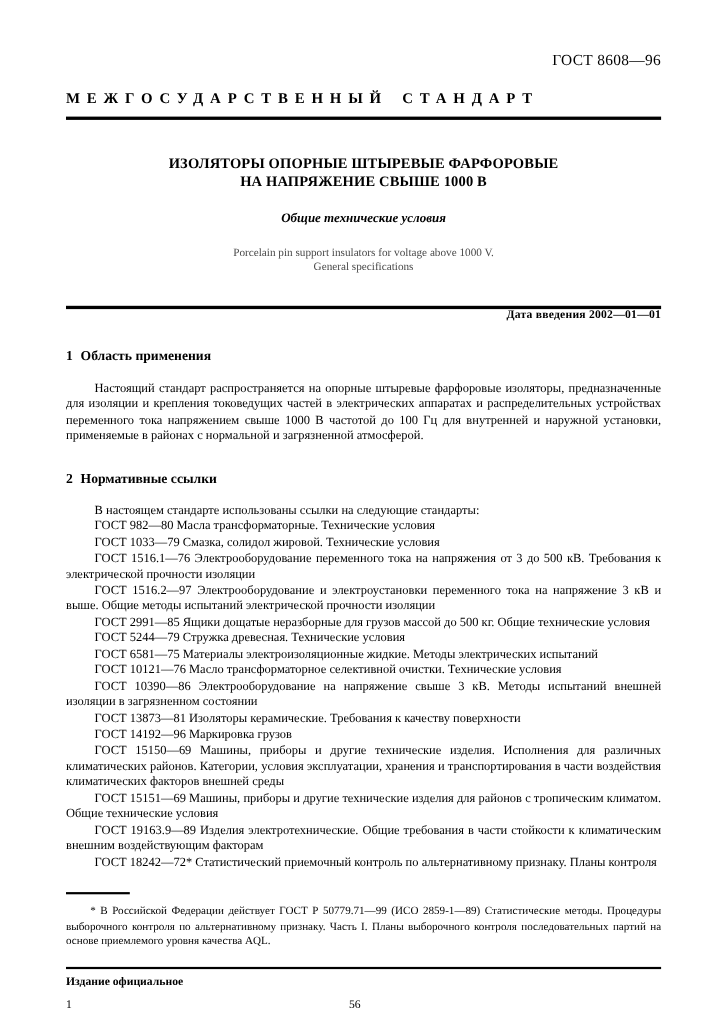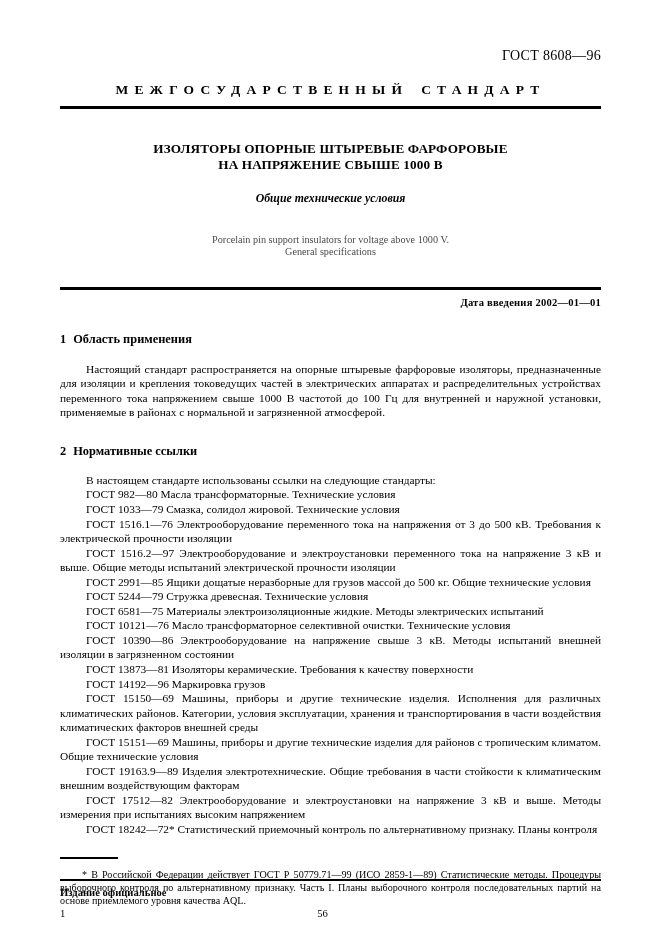--- a/index.html
+++ b/index.html
@@ -32,21 +32,20 @@
   .gost-number {
     text-align: right;
     font-weight: normal;
     font-size: 14px;
     letter-spacing: 0.3px;
     padding-top: 49px;
     line-height: 1;
   }
   .std-word {
     margin-top: 20px;
-    text-align: center;
     font-weight: bold;
     font-size: 13.5px;
     line-height: 1;
   }
   .std-word .grp { letter-spacing: 6.2px; }
   .std-word .gap { display: inline-block; width: 13px; }
 
   .rule-thick {
     height: 3px;
     background: #000;
@@ -71,31 +70,30 @@
   .title-sub {
     font-weight: bold;
     font-size: 11.8px;
     margin-top: 17px;
     line-height: 14px;
     font-style: italic;
   }
   .title-en {
     font-size: 10.2px;
     color: #4a4a4a;
-    margin-top: 29px;
+    margin-top: 20px;
     line-height: 12.6px;
   }
 
   .rule-wrap { margin-top: 28px; }
 
   .intro-date {
     text-align: right;
     font-weight: bold;
     font-size: 10.6px;
-    margin-top: 7px;
     letter-spacing: 0.2px;
   }
 
   
   .section-head {
     font-weight: bold;
     font-size: 12.4px;
     margin-top: 24px;
     margin-bottom: 0;
   }
@@ -221,21 +219,20 @@
         <p class="body ind">ГОСТ 2991—85  Ящики дощатые неразборные для грузов массой до 500 кг. Общие технические условия</p>
         <p class="body ind">ГОСТ 5244—79  Стружка древесная. Технические условия</p>
         <p class="body ind">ГОСТ 6581—75  Материалы электроизоляционные жидкие. Методы электрических испытаний</p>
         <p class="body ind">ГОСТ 10121—76  Масло трансформаторное селективной очистки. Технические условия</p>
         <p class="body ind">ГОСТ 10390—86  Электрооборудование на напряжение свыше 3 кВ. Методы испытаний внеш­ней изоляции в загрязненном состоянии</p>
         <p class="body ind">ГОСТ 13873—81  Изоляторы керамические. Требования к качеству поверхности</p>
         <p class="body ind">ГОСТ 14192—96  Маркировка грузов</p>
         <p class="body ind">ГОСТ 15150—69  Машины, приборы и другие технические изделия. Исполнения для различных климатических районов. Категории, условия эксплуатации, хранения и транспортирования в части воздействия климатических факторов внешней среды</p>
         <p class="body ind">ГОСТ 15151—69  Машины, приборы и другие технические изделия для районов с тропическим климатом. Общие технические условия</p>
         <p class="body ind">ГОСТ 19163.9—89  Изделия электротехнические. Общие требования в части стойкости к кли­матическим внешним воздействующим факторам</p>
-        <p class="body ind">ГОСТ 17512—82  Электрооборудование и электроустановки на напряжение 3 кВ и выше. Ме­тоды измерения при испытаниях высоким напряжением</p>
         <p class="body ind">ГОСТ  18242—72* Статистический  приемочный  контроль  по  альтернативному  признаку. Планы контроля</p>
       </div>
 
     <div class="footnote">
       <div class="footnote-rule"></div>
       <p>* В Российской Федерации действует ГОСТ Р 50779.71—99 (ИСО 2859-1—89) Статистические методы. Процедуры выборочного контроля по альтернативному признаку. Часть I. Планы выборочного контроля последовательных партий на основе приемлемого уровня качества AQL.</p>
     </div>
 
     <div class="footer">
       <div class="footer-rule"></div>

